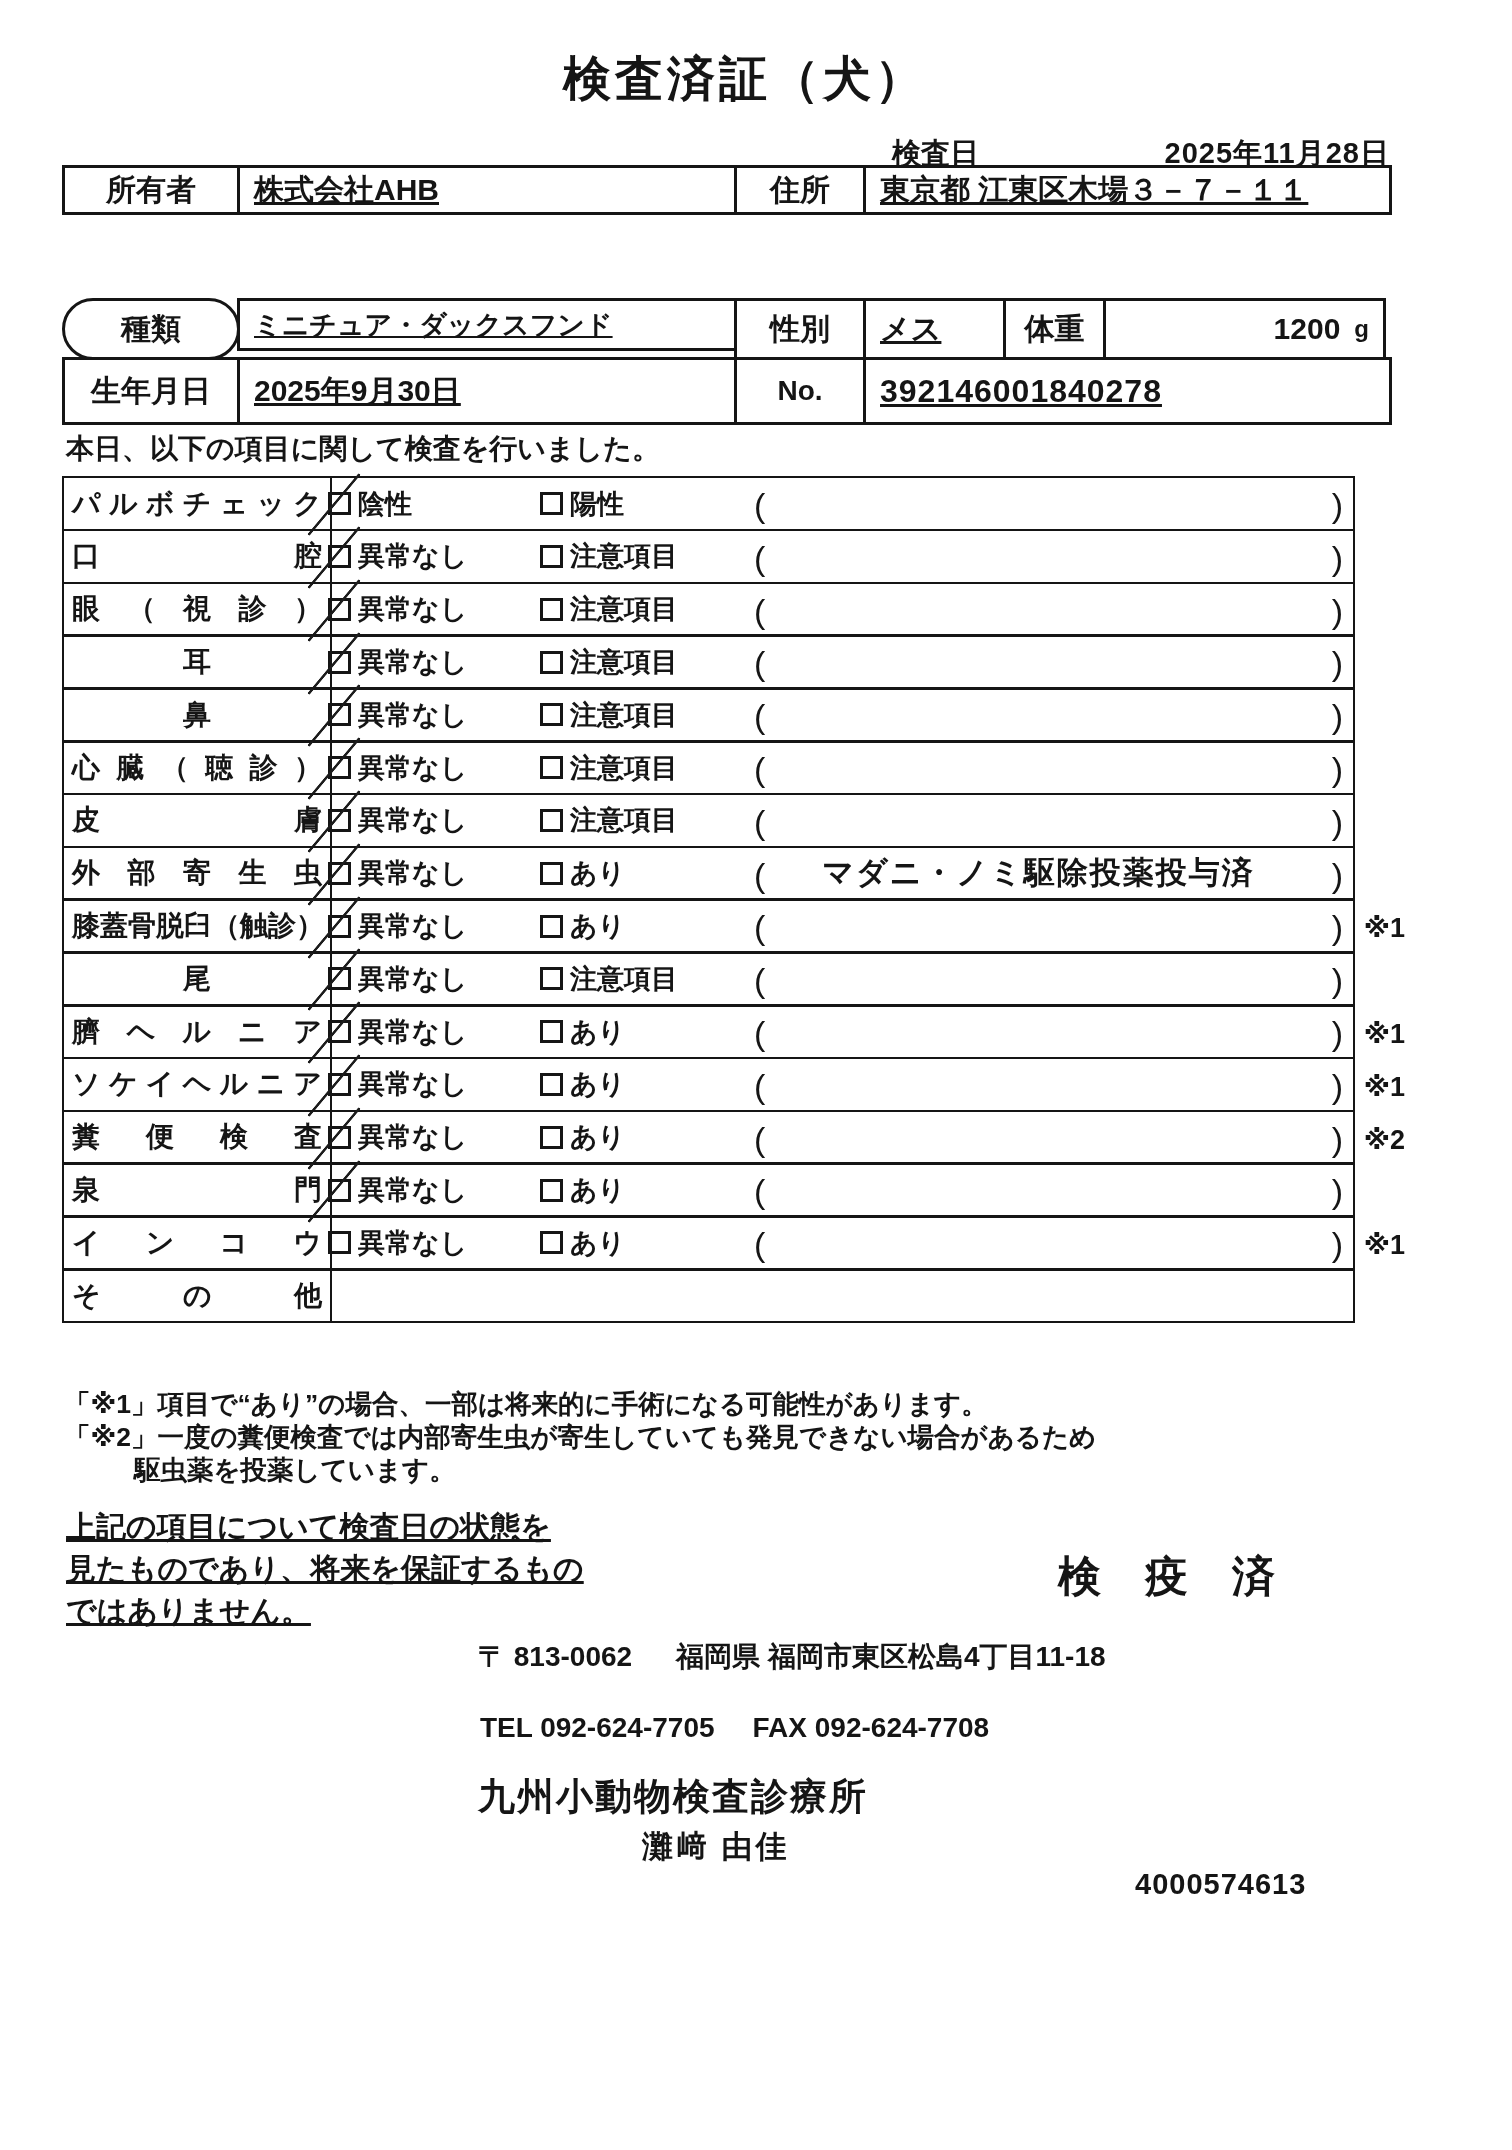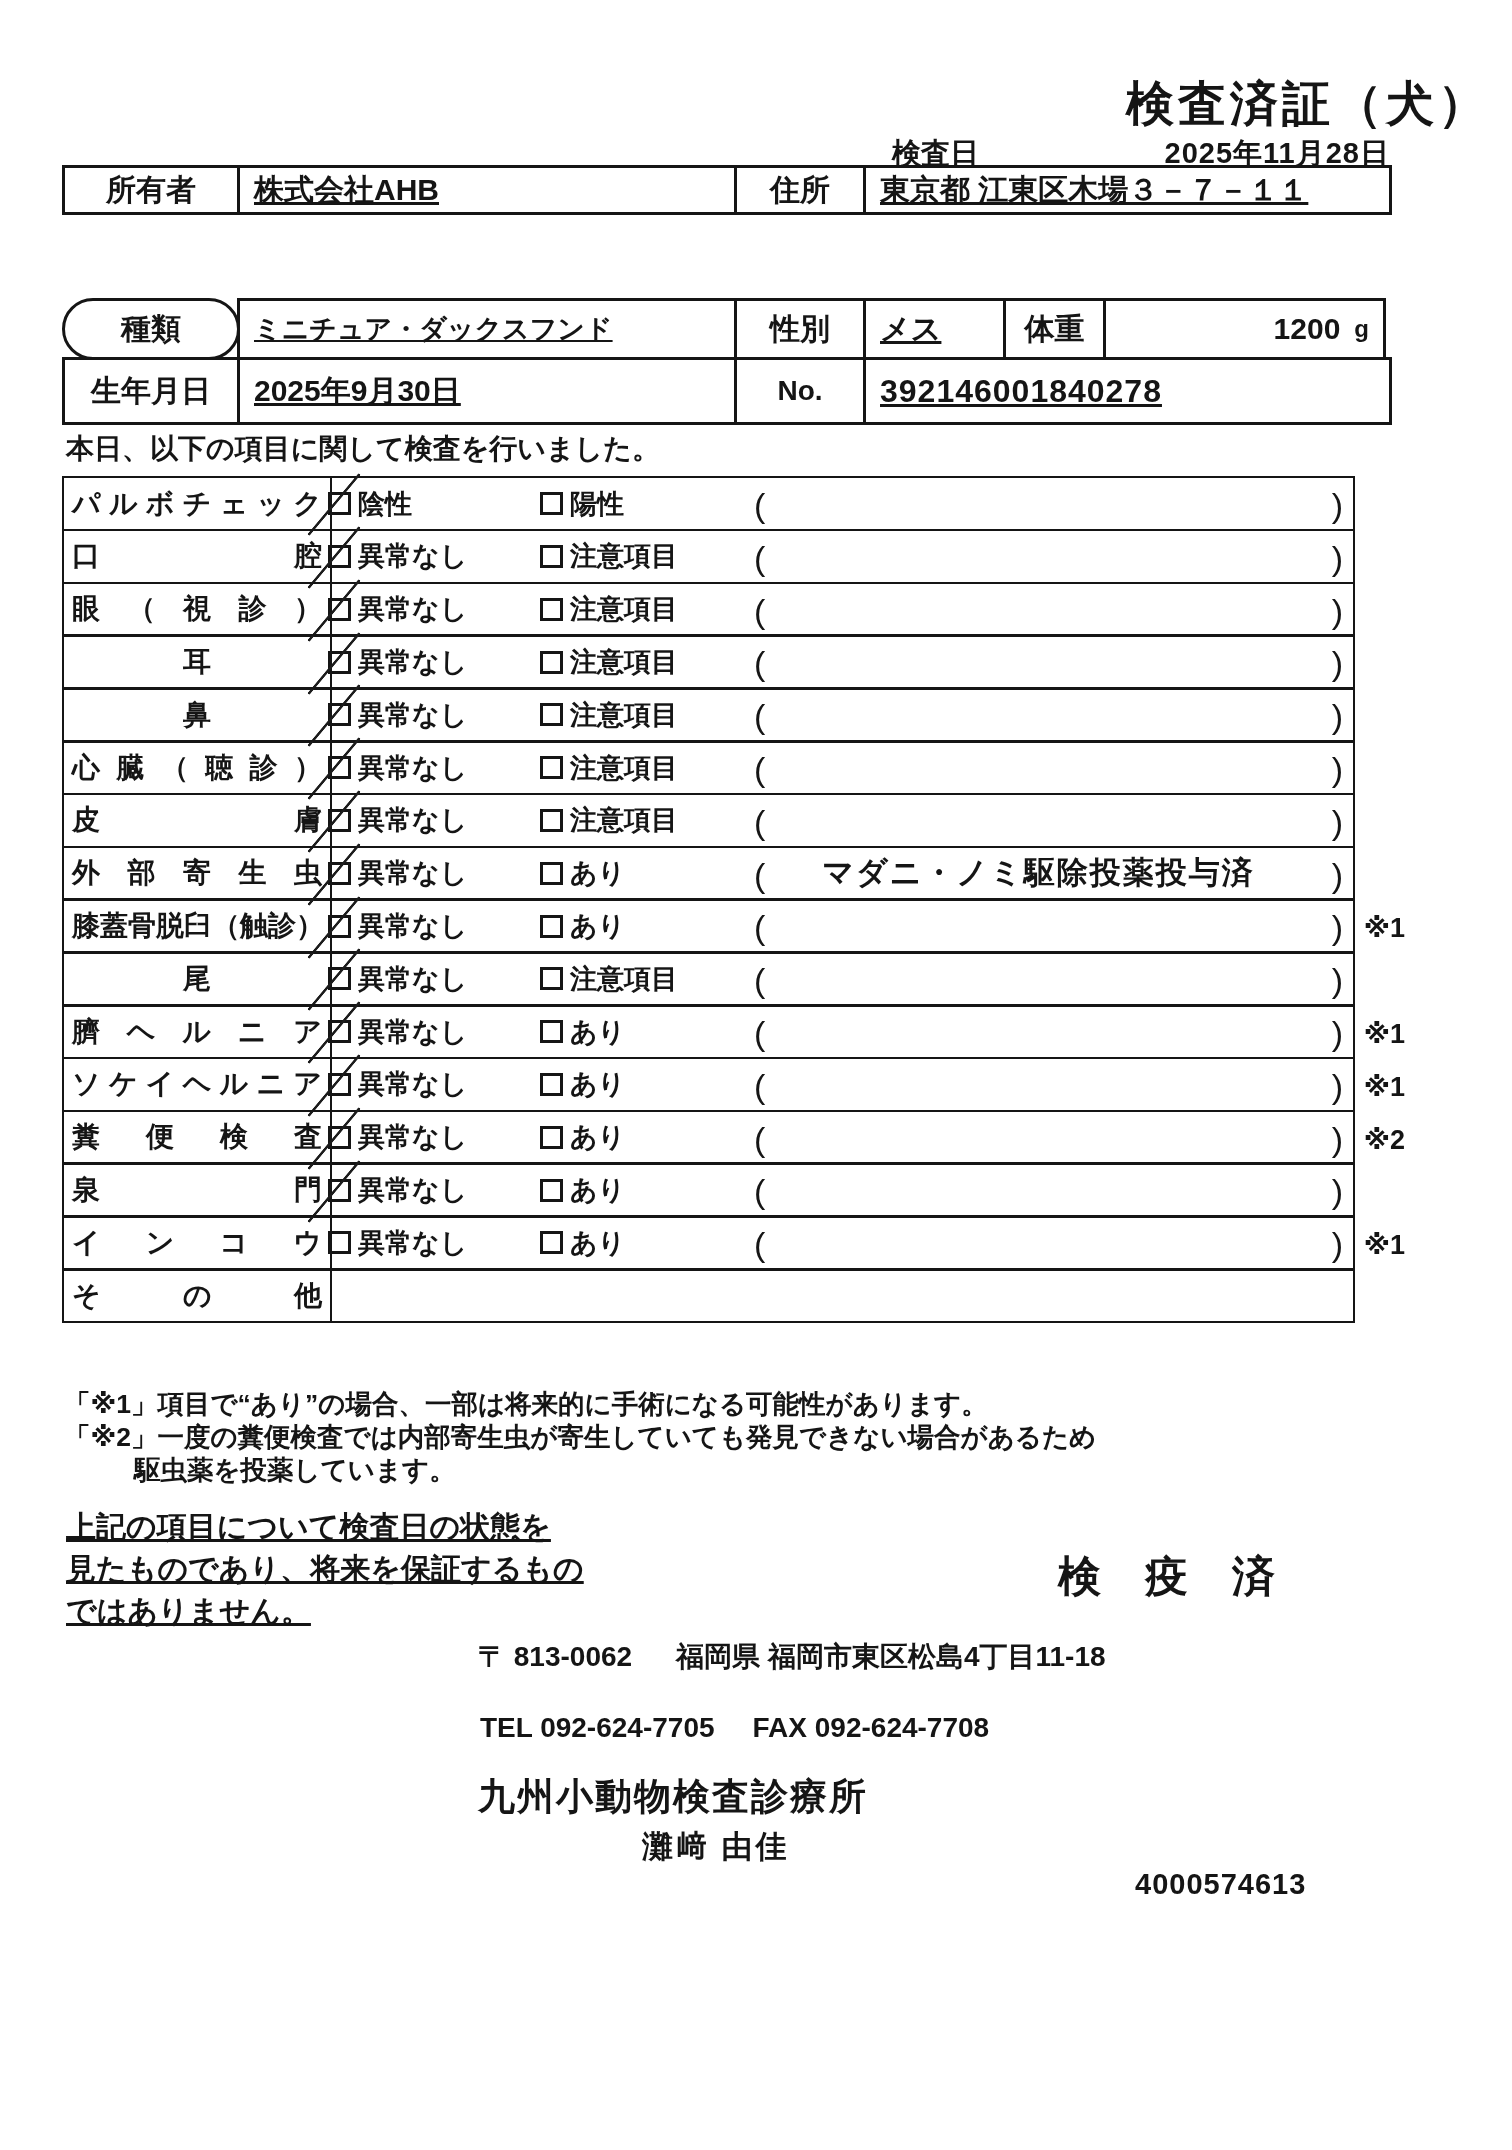--- a/index.html
+++ b/index.html
@@ -7,22 +7,22 @@
     position:relative;
     width:1512px;height:2150px;
     background:#ffffff;
     font-family:"Liberation Sans","DejaVu Sans",sans-serif;
     color:#151515;
     font-weight:700;
     overflow:hidden;
   }
   
   .doc-title{
-    position:absolute;top:72px;left:0;width:1490px;
-    text-align:right;font-size:48px;letter-spacing:4px;
+    position:absolute;top:47px;left:0;width:1490px;
+    text-align:center;font-size:48px;letter-spacing:4px;
   }
   .date-line{position:absolute;top:134px;left:0;width:1512px;height:36px;font-size:29px;}
   .date-label{position:absolute;left:892px;top:0;}
   .date-value{position:absolute;right:122px;top:0;letter-spacing:1px;}
   
   .hrow{position:absolute;left:62px;display:flex;}
   .cell{
     box-sizing:border-box;border:3px solid #151515;margin-left:-3px;
     display:flex;align-items:center;font-size:30px;
     white-space:nowrap;overflow:visible;
@@ -90,21 +90,21 @@
 
   <div class="hrow" style="top:165px;">
     <div class="cell lab" style="width:178px;height:50px;">所有者</div>
     <div class="cell val" style="width:500px;height:50px;">株式会社AHB</div>
     <div class="cell lab" style="width:132px;height:50px;">住所</div>
     <div class="cell val" style="width:529px;height:50px;">東京都 江東区木場３－７－１１</div>
   </div>
 
   <div class="hrow" style="top:298px;">
     <div class="cell lab" style="width:178px;height:62px;border-radius:31px;">種類</div>
-    <div class="cell val" style="width:500px;height:62px;font-size:27px;">ミニチュア・ダックスフンド</div>
+    <div class="cell val" style="width:500px;height:53px;font-size:27px;">ミニチュア・ダックスフンド</div>
     <div class="cell lab" style="width:132px;height:62px;">性別</div>
     <div class="cell val" style="width:143px;height:62px;">メス</div>
     <div class="cell lab" style="width:103px;height:62px;">体重</div>
     <div class="cell wval" style="width:283px;height:62px;">
       <span>1200</span>
       <span class="unit">g</span>
     </div>
   </div>
 
   <div class="hrow" style="top:357px;">

